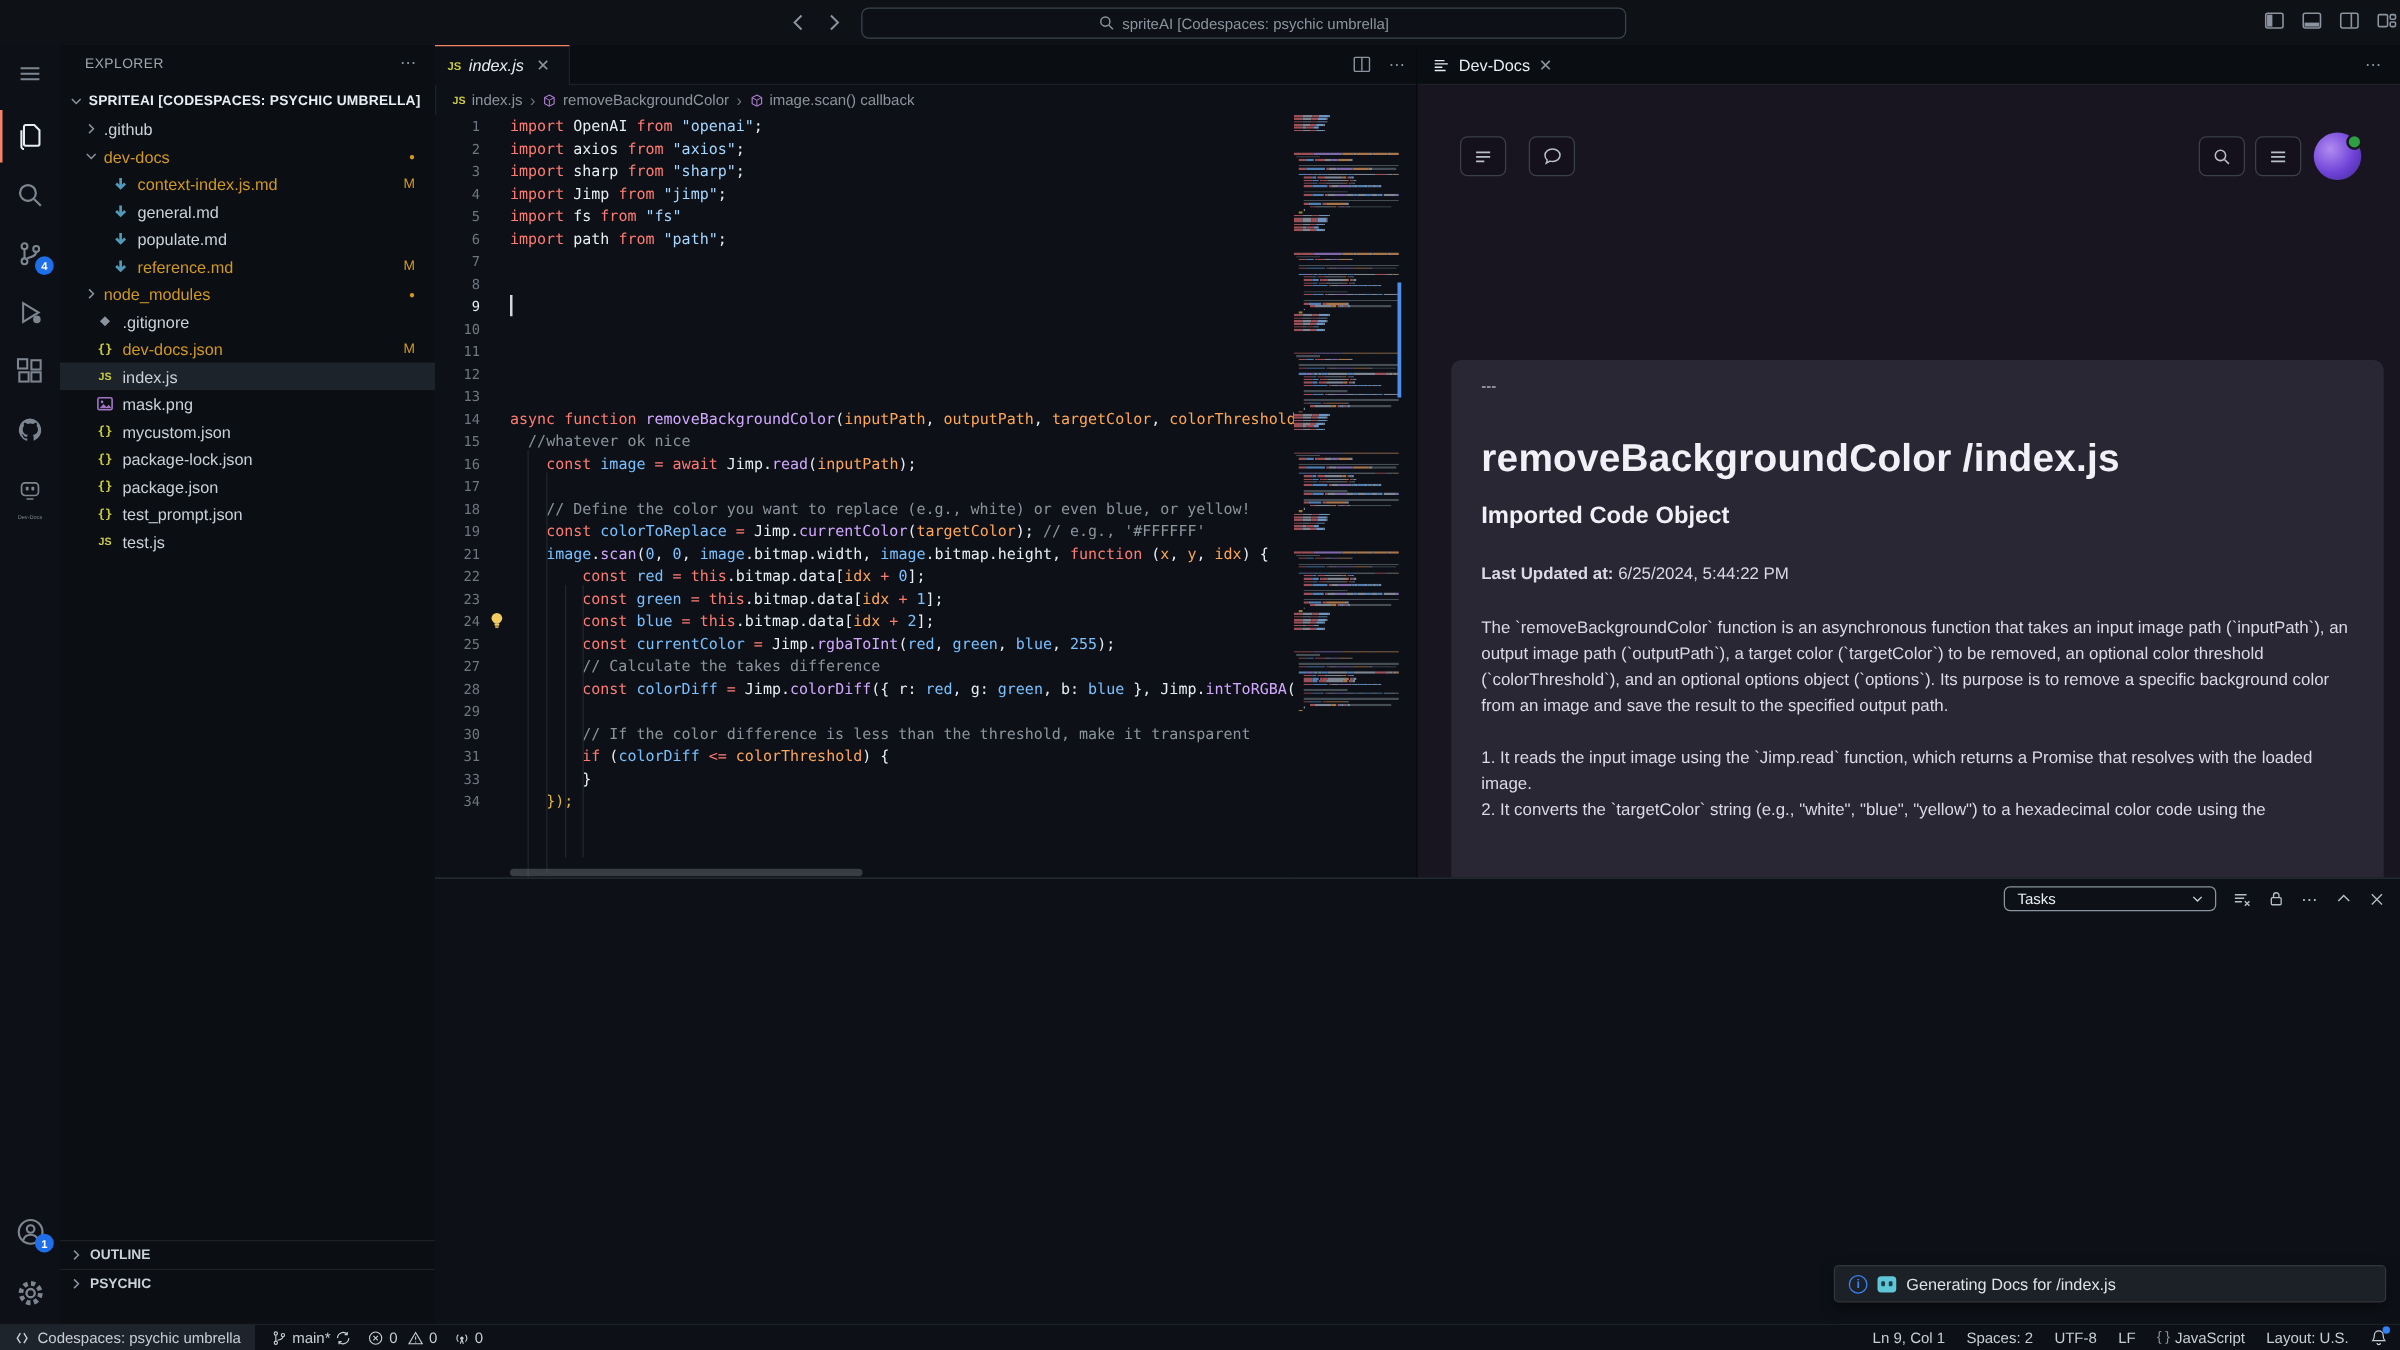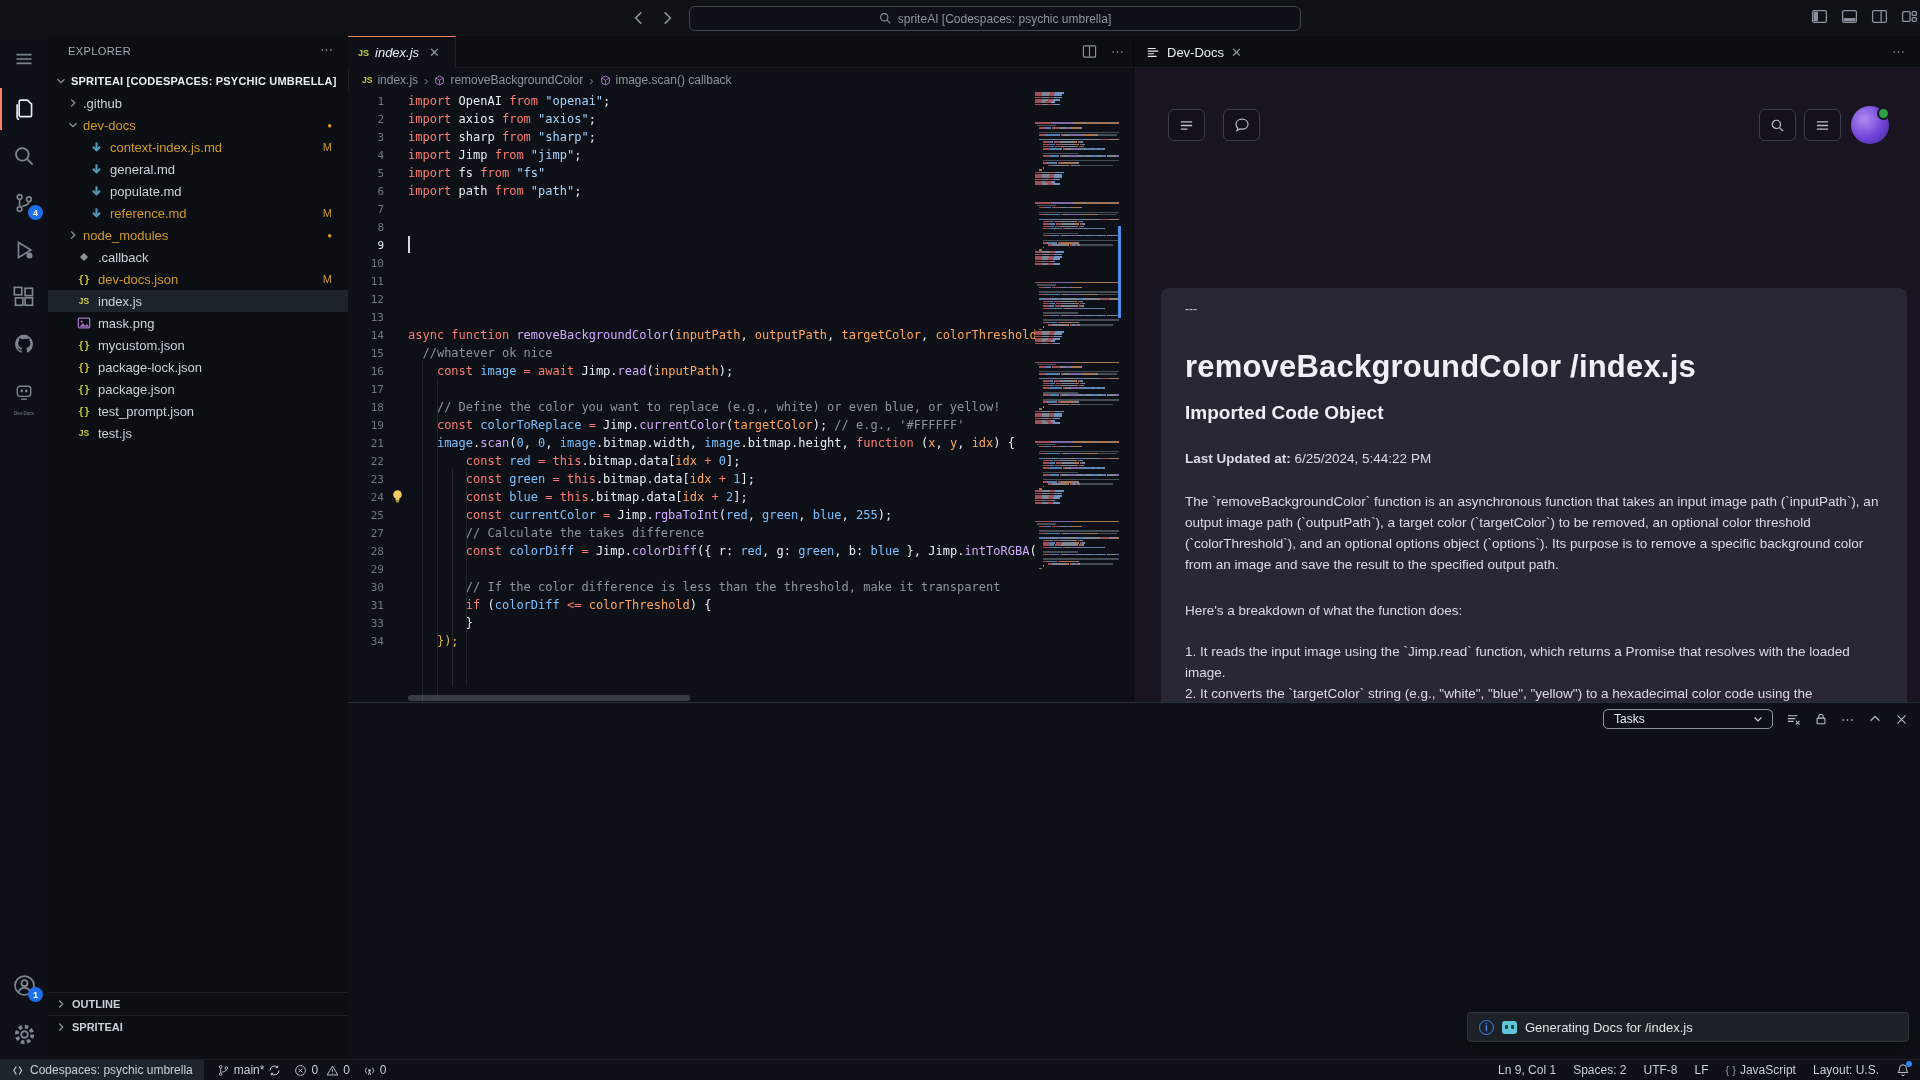--- a/index.html
+++ b/index.html
@@ -324,21 +324,21 @@
           </span>
           <span class="c-mod">node_modules</span>
           <span class="mark dot">●</span>
         </div>
         <div class="ex-row" style="padding-left: 28px;">
           <span class="ex-ic">
             <svg width="12" height="12" viewBox="0 0 16 16">
               <rect x="4.2" y="4.2" width="7.6" height="7.6" fill="#8b949e" transform="rotate(45 8 8)"></rect>
             </svg>
           </span>
-          <span>.callback</span>
+          <span>.gitignore</span>
         </div>
         <div class="ex-row" style="padding-left: 28px;">
           <span class="ex-ic">
             <b style="color:#cbcb41;font-size:10px;font-family:'DejaVu Sans Mono',monospace;">{}</b>
           </span>
           <span class="c-mod">dev-docs.json</span>
           <span class="mark">M</span>
         </div>
         <div class="ex-row selected" style="padding-left: 28px;">
           <span class="ex-ic">
@@ -395,21 +395,21 @@
             </svg>
         </span>
         <span>OUTLINE</span>
       </div>
       <div class="side-sec">
         <span class="chev">
           <svg width="14" height="14" viewBox="0 0 16 16">
               <path d="M6 4l4 4-4 4" stroke="currentColor" stroke-width="1.4" fill="none"></path>
             </svg>
         </span>
-        <span>SPRITEAI</span>
+        <span>PSYCHIC</span>
       </div>
     </div>
   </div>
 
   <div id="tabstrip">
     <div id="tab1">
       <span class="chip-js">JS</span>
       <span class="tab-label">index.js</span>
       <span class="tab-close">✕</span>
     </div>
@@ -1973,21 +1973,20 @@
 
     <div id="doc-card">
       <div id="doc-divider">---</div>
       <div id="doc-h1">removeBackgroundColor /index.js</div>
       <div id="doc-h2">Imported Code Object</div>
       <div id="doc-updated">
         <b>Last Updated at:</b>
         <span>6/25/2024, 5:44:22 PM</span>
       </div>
       <div class="doc-p">The `removeBackgroundColor` function is an asynchronous function that takes an input image path (`inputPath`), an output image path (`outputPath`), a target color (`targetColor`) to be removed, an optional color threshold (`colorThreshold`), and an optional options object (`options`). Its purpose is to remove a specific background color from an image and save the result to the specified output path.</div>
-      <div class="doc-p">Here's a breakdown of what the function does:</div>
       <div id="doc-list">
           <div>1. It reads the input image using the `Jimp.read` function, which returns a Promise that resolves with the loaded image.</div>
           <div>2. It converts the `targetColor` string (e.g., "white", "blue", "yellow") to a hexadecimal color code using the</div>
         </div>
     </div>
   </div>
 
   <div id="bpanel">
     <div id="bp-actions">
       <div id="tasks-select">

